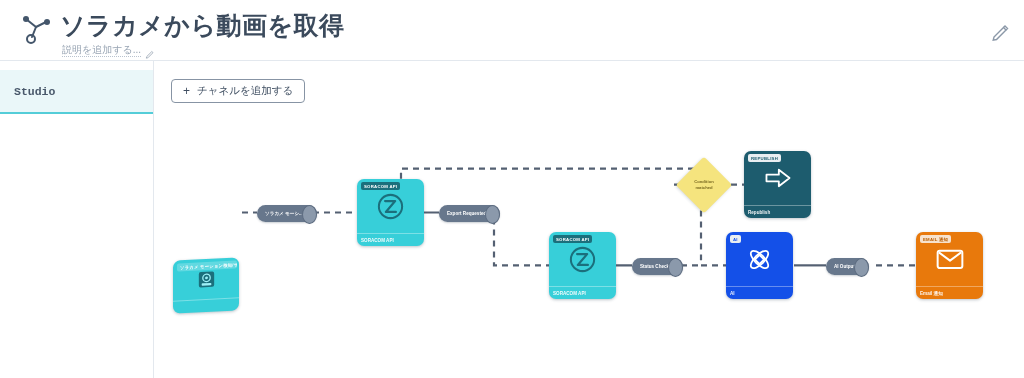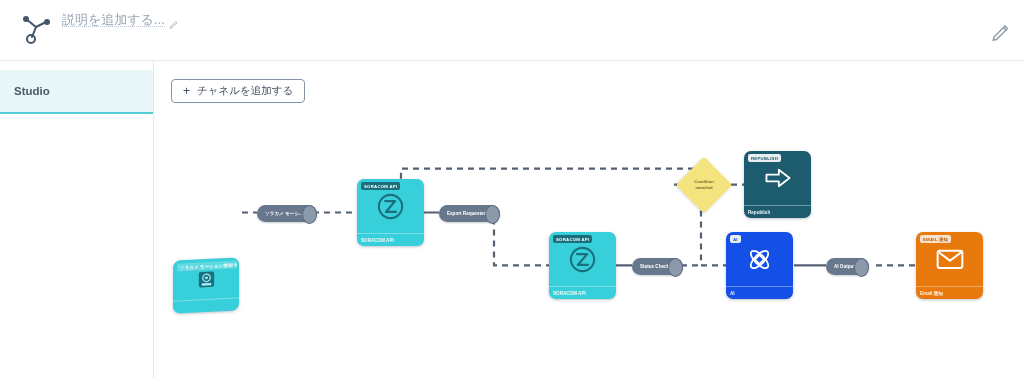--- a/index.html
+++ b/index.html
@@ -22,36 +22,37 @@
     background: #fff;
   }
   .flux-logo { width: 34px; height: 34px; margin: 5px 6px 0 6px; flex: 0 0 34px; }
   .title-wrap { display: flex; flex-direction: column; padding-top: 2px; }
   .page-title {
     font-size: 25px; font-weight: 700; letter-spacing: .5px;
     color: #3b4a5c; line-height: 30px; white-space: nowrap;
   }
   .subtitle-row { display: flex; align-items: center; gap: 4px; margin-top: 3px; padding-left: 2px; }
   .subtitle {
-    font-size: 13px; color: #98a4b3;
+    font-size: 10px; color: #98a4b3;
     border-bottom: 1px dotted #b9c3cf; line-height: 13px;
     cursor: pointer;
   }
   .pencil-small { width: 10px; height: 10px; }
   .edit-btn {
     position: absolute; right: 14px; top: 22px;
     width: 20px; height: 20px; cursor: pointer;
   }
   
   .body { flex: 1; display: flex; min-height: 0; }
   .sidebar {
     width: 154px; flex: 0 0 154px;
     border-right: 1px solid #e3e8ee;
     background: #fff;
     padding-top: 9px;
+    font-family: Liberation Mono, monospace;
   }
   .side-item {
     height: 44px; display: flex; align-items: center;
     padding-left: 14px;
     font-size: 11.5px; font-weight: 700; color: #49586b;
     cursor: pointer;
   }
   .side-item.active {
     background: #eaf7f9;
     border-bottom: 2px solid #54cdd8;
@@ -143,20 +144,21 @@
           <path d="M6 6 L16 14"></path>
           <path d="M16 14 L26 9"></path>
           <path d="M16 14 L12 24"></path>
         </g>
         <circle cx="6" cy="6" r="3" fill="#44566b"></circle>
         <circle cx="27" cy="9" r="3" fill="#44566b"></circle>
         <circle cx="11" cy="26" r="4" fill="none" stroke="#44566b" stroke-width="2"></circle>
       </svg>
     </span>
     <div class="title-wrap">
+      <div class="page-title">ソラカメから動画を取得</div>
       <div class="subtitle-row">
         <span class="subtitle">説明を追加する...</span>
         <span class="pencil-small">
           <svg viewBox="0 0 12 12" width="10" height="10">
             <path d="M2 9.2 L8.2 3 L9.6 4.4 L3.4 10.6 L1.6 11 Z" fill="none" stroke="#9aa6b4" stroke-width="1"></path>
           </svg>
         </span>
       </div>
     </div>
     <span class="edit-btn">

